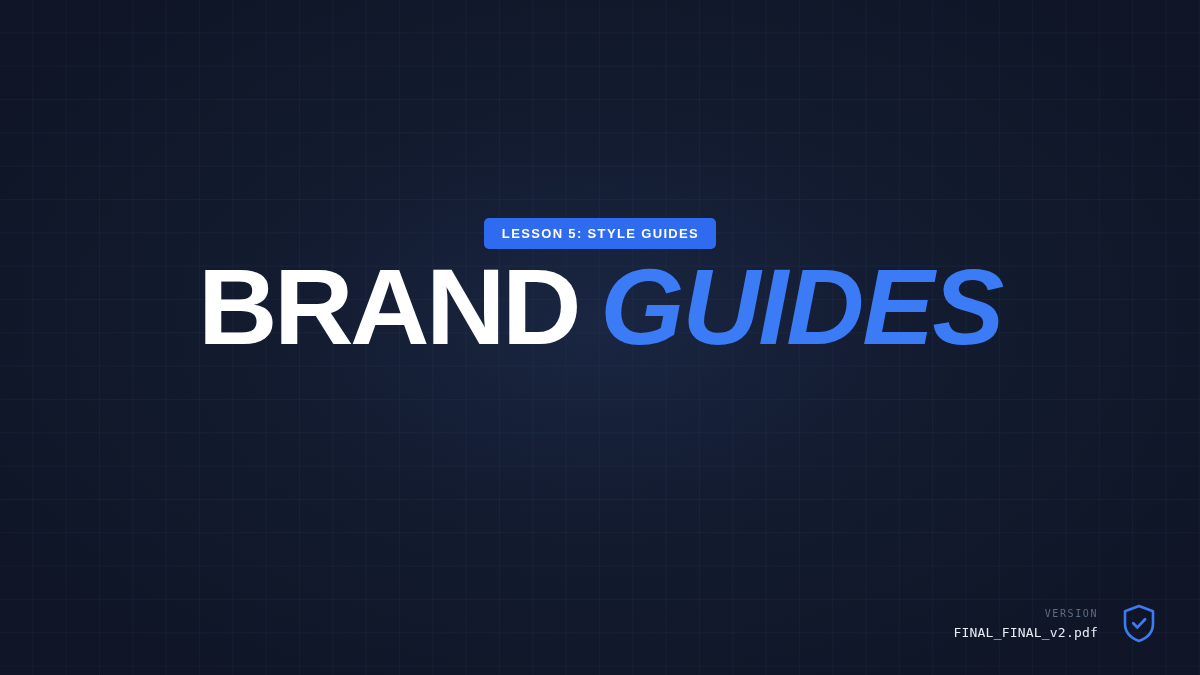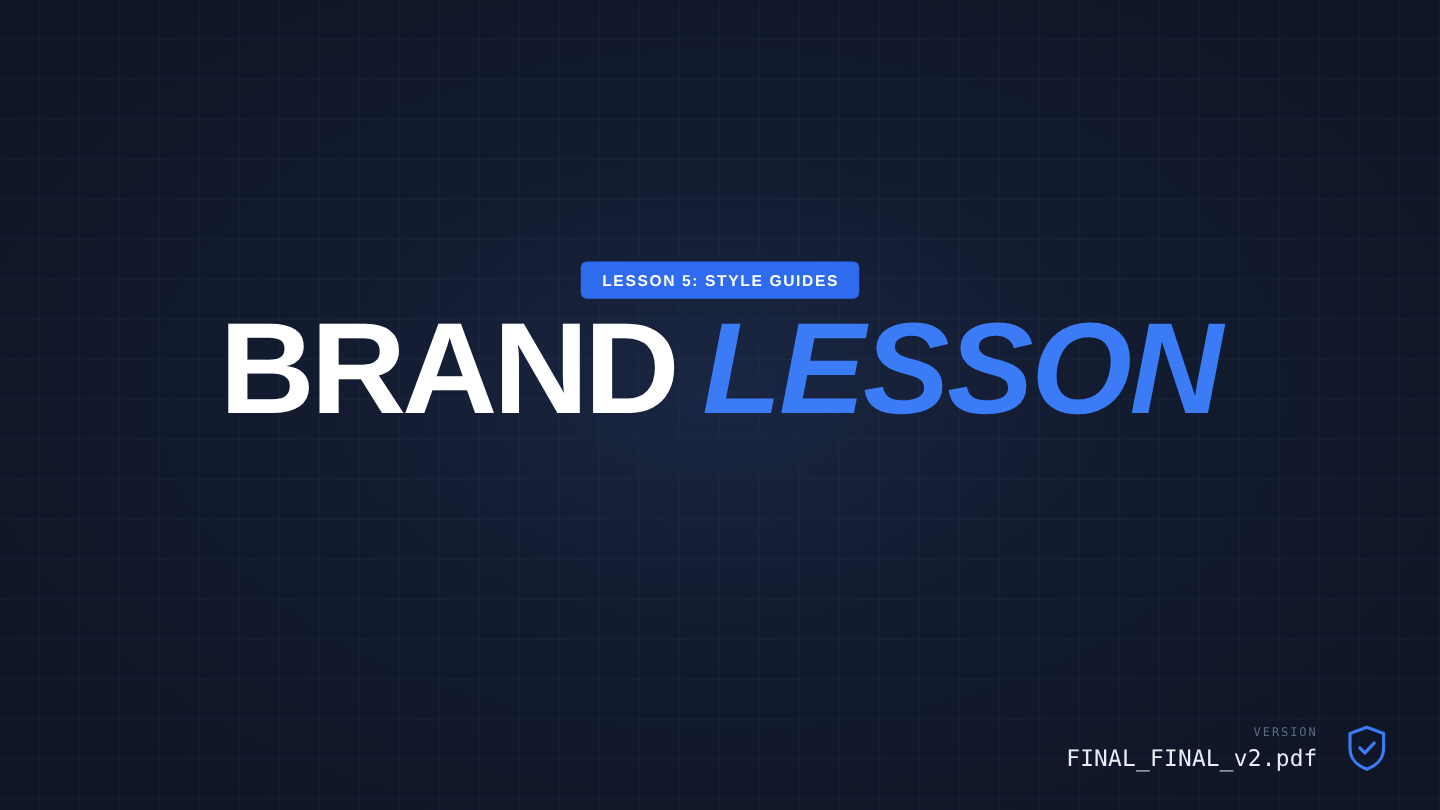--- a/index.html
+++ b/index.html
@@ -105,21 +105,21 @@
   .fmeta .vlabel {
     font-family: "DejaVu Sans Mono", "Liberation Mono", monospace;
     font-size: 10px;
     color: #5d6b85;
     letter-spacing: 1.6px;
     line-height: 1;
     margin-bottom: 7px;
   }
   .fmeta .fname {
     font-family: "DejaVu Sans Mono", "Liberation Mono", monospace;
-    font-size: 19px;
+    font-size: 13px;
     color: #e8edf5;
     letter-spacing: 0.2px;
     line-height: 1;
   }
   .shield {
     width: 34px;
     height: 39px;
     display: block;
   }
 </style>
@@ -130,21 +130,21 @@
 
   <div id="grid"></div>
   <div id="vignette"></div>
 
   <div id="center">
 
     <div class="badge">LESSON 5: STYLE GUIDES</div>
 
     <div class="title">
       <span class="w1">BRAND</span>
-      <span class="w2">LESSON</span>
+      <span class="w2">GUIDES</span>
     </div>
 
 
   </div>
 
   <div id="footer">
     <div class="fmeta">
       <div class="vlabel">VERSION</div>
       <div class="fname">FINAL_FINAL_v2.pdf</div>
     </div>

